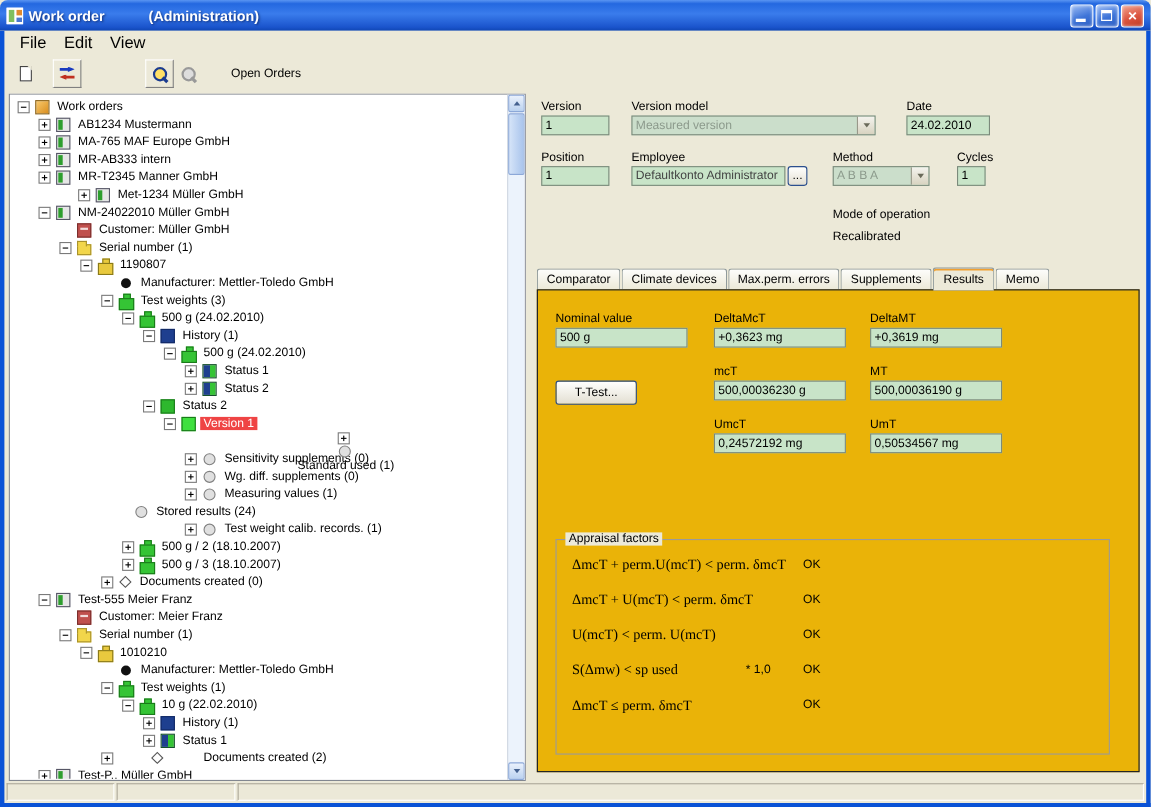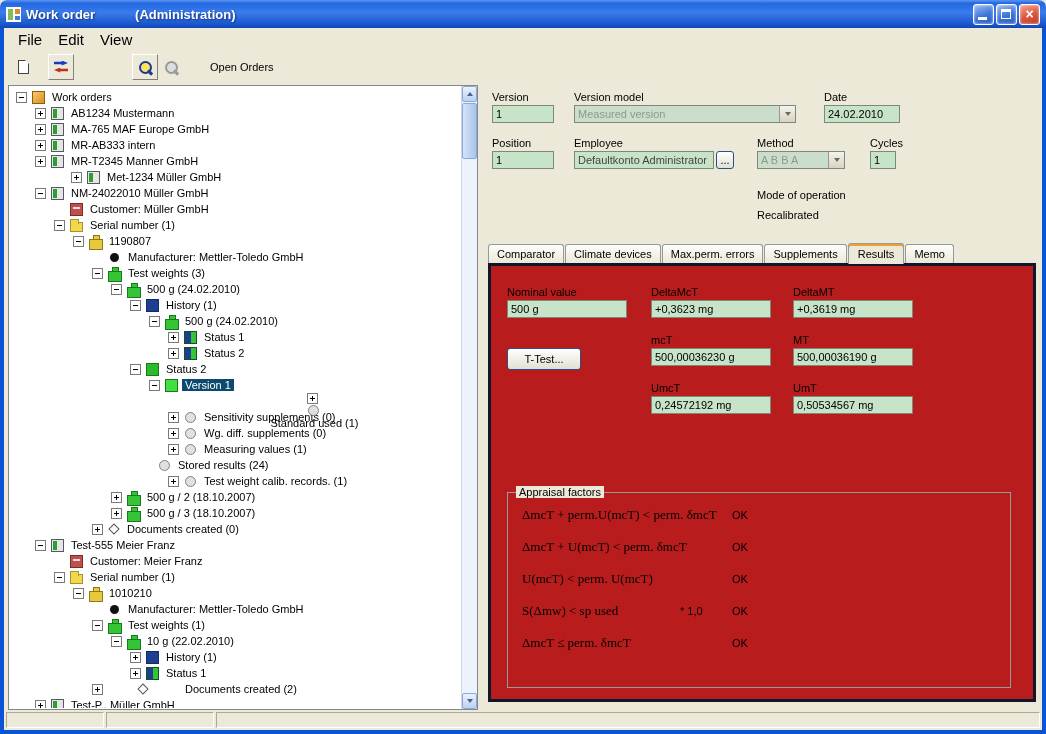--- a/index.html
+++ b/index.html
@@ -62,21 +62,21 @@
   .open-orders { margin-left:26px; font-size:11px; }
   .gap12 { width:12px; } .gap58 { width:58px; }
 
   
   .main { flex:1; display:flex; padding:0 4px; overflow:hidden; }
   .tree-panel { width:470px; flex:none; background:#fff; border:1px solid #828790;
     position:relative; overflow:hidden; }
   .tree { position:absolute; inset:1px 16px 1px 1px; overflow:hidden; padding-top:2px; }
   .tree-row { display:flex; align-items:center; height:16px; font-size:11px; white-space:nowrap; color:#000; }
   .tree-label { padding:0 3px; }
-  .tree-row.selected .tree-label { background:#0c4a6e; color:#fff; }
+  .tree-row.selected .tree-label { background:#ef4444; color:#fff; }
   .expander { flex:none; width:11px; height:11px; border:1px solid #7A7A7A; background:#fff;
     margin-right:4px; position:relative; }
   .exp-plus::before, .exp-minus::before { content:""; position:absolute; left:2px; right:2px; top:4px; height:1px; background:#000; }
   .exp-plus::after { content:""; position:absolute; top:2px; bottom:2px; left:4px; width:1px; background:#000; }
   .exp-none { visibility:hidden; }
   .tree-icon { width:13px; height:13px; flex:none; margin:0 4px 0 1px; position:relative; }
   .ico-box { background:linear-gradient(135deg,#F9C96B,#D98E1F); border:1px solid #8A5F10; }
   .ico-order { background:#E6E6E6; border:1px solid #565666; }
   .ico-order::after { content:""; position:absolute; left:1px; top:1px; width:4px; height:9px; background:#2E9E2E; }
   .ico-customer { background:#C0504D; border:1px solid #7A2E2C; }
@@ -123,21 +123,21 @@
   .tri-down { width:0; height:0; border-left:3px solid transparent; border-right:3px solid transparent; border-top:4px solid #6A6A5A; }
   .xpbtn { border:1px solid #2B4F8E; border-radius:3px; background:linear-gradient(#FFFFFE,#E3DFD2);
     font:11px "Liberation Sans",sans-serif; display:flex; align-items:center; justify-content:center; }
 
   
   .tabs { position:absolute; left:4px; top:158px; right:4px; height:20px; display:flex; align-items:flex-end; }
   .tab { padding:3px 8px 3px; border:1px solid #919B9C; border-bottom:none; border-radius:3px 3px 0 0;
     background:linear-gradient(#FDFDFB,#ECE9D8); margin-right:1px; font-size:11px; position:relative; }
   .tab.is-active { padding:4px 9px; box-shadow:inset 0 2px 0 #F0A030; background:#ECE9D8; z-index:2; margin-bottom:-1px; }
   .tab-content { position:absolute; left:4px; top:178px; right:2px; bottom:8px;
-    border:3px solid #0f172a; background:#b91c1c; z-index:1; }
+    border:1px solid #0f172a; background:#eab308; z-index:1; }
 
   
   .appraisal { position:absolute; left:16px; top:226px; width:504px; height:196px;
     border:1px solid #9A9A9A; padding-top:6px; }
   .appraisal-title { position:absolute; top:-7px; left:8px; background:#ECE9D8; padding:0 3px; font-size:11px; }
   .appraisal-row { position:relative; height:32px; margin:0 0 0 14px; display:flex; align-items:center; }
   .formula { font-family:"Liberation Serif", serif; font-size:13px; }
   .note { position:absolute; left:158px; font-size:11px; }
   .status { position:absolute; left:210px; font-size:11px; }
 
@@ -334,21 +334,21 @@
               <span class="tree-icon ico-circle"></span>
               <span class="tree-label">Wg. diff. supplements (0)</span>
             </div>
 
             <div class="tree-row" style="padding-left: 158px;">
               <span class="expander exp-plus"></span>
               <span class="tree-icon ico-circle"></span>
               <span class="tree-label">Measuring values (1)</span>
             </div>
 
-            <div class="tree-row" style="padding-left: 96px; margin-left: 36px;">
+            <div class="tree-row" style="padding-left: 96px;">
               <span class="expander exp-none"></span>
               <span class="tree-icon ico-circle"></span>
               <span class="tree-label">Stored results (24)</span>
             </div>
 
             <div class="tree-row" style="padding-left: 158px;">
               <span class="expander exp-plus"></span>
               <span class="tree-icon ico-circle"></span>
               <span class="tree-label">Test weight calib. records. (1)</span>
             </div>

